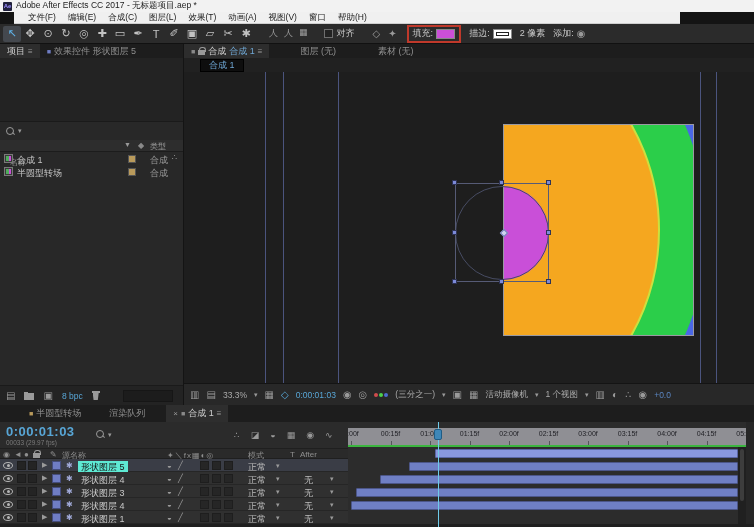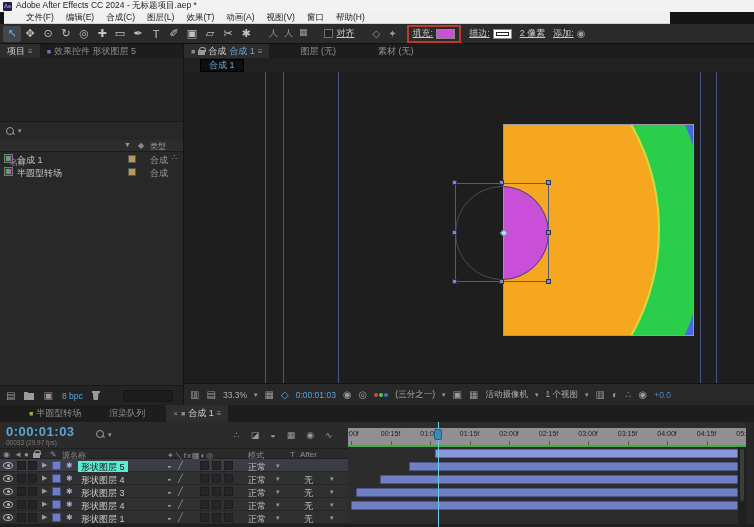--- a/index.html
+++ b/index.html
@@ -7,41 +7,41 @@
   body { font-family:"Liberation Sans","DejaVu Sans",sans-serif; font-size:9px; color:#bfbfbf;
          -webkit-font-smoothing:antialiased; }
   #app { position:relative; width:754px; height:527px; overflow:hidden; background:#141414; }
 
   
   #titlebar { position:absolute; left:0; top:0; width:754px; height:12px; background:#f2f2f2;
               display:flex; align-items:center; gap:4px; padding-left:3px; }
   #app-icon { width:9px; height:9px; background:#20203c; color:#9a8cff; font-size:6px; font-weight:bold;
               display:flex; align-items:center; justify-content:center; border-radius:1px; }
   #title-text { color:#1c1c1c; font-size:8.5px; }
-  #menubar { position:absolute; left:4px; top:12px; width:666px; height:12px; background:#f0f0f0;
-             border-bottom:1px solid #cfcfcf; display:flex; align-items:center; padding-left:16px; }
+  #menubar { position:absolute; left:14px; top:12px; width:666px; height:12px; background:#f0f0f0;
+             border-bottom:1px solid #cfcfcf; display:flex; align-items:center; padding-left:8px; }
   .menu-item { color:#1a1a1a; font-size:8.5px; padding:0 6px; cursor:default; }
 
   
   #toolbar { position:absolute; left:0; top:24px; width:754px; height:20px; background:#2b2b2b;
              border-bottom:1px solid #111; display:flex; align-items:center; padding-left:3px; }
   .tool { width:18px; height:16px; display:flex; align-items:center; justify-content:center;
           color:#c2c2c2; font-size:11px; border-radius:2px; }
   .tool.active { background:#44484e; color:#5fb2e8; }
   .tool .rot { display:inline-block; }
   .axis-group { margin-left:14px; display:flex; gap:6px; color:#9a9a9a; font-size:9px; }
   .snap-group { margin-left:16px; display:flex; align-items:center; gap:4px; }
   .checkbox { width:9px; height:9px; border:1px solid #6e6e6e; background:#222; }
   .mini-icons { margin-left:18px; display:flex; gap:8px; color:#9a9a9a; font-size:10px; }
   #fill-group { margin-left:10px; display:flex; align-items:center; gap:3px;
                 border:2px solid #c0392b; padding:1px 4px; height:18px; }
   .swatch { width:19px; height:10px; border:1px solid #8a8a8a; }
   #stroke-group,#px-group,#add-group { display:flex; align-items:center; gap:3px; margin-left:8px; }
   #stroke-swatch { box-shadow: inset 0 0 0 2px #fff, inset 0 0 0 3px #222; }
-  .tb-label { color:#c8c8c8; font-size:9px;text-decoration:underline; }
+  .tb-label { color:#c8c8c8; font-size:9px; }
 
   
   .tabstrip { position:absolute; left:0; top:0; right:0; height:14px; background:#1d1d1d;
               display:flex; align-items:stretch; }
   .tab { display:flex; align-items:center; gap:3px; padding:0 7px; color:#8f8f8f; font-size:9px; }
   .tab.active { background:#2d2d2d; color:#cfcfcf; }
   .tab .sq { font-size:7px; color:#6f7dc4; }
   .tab .ham { color:#9a9a9a; font-size:8px; }
   .blue { color:#6fa7d4; }
 
@@ -165,21 +165,21 @@
   #tl-scroll::after { content:""; position:absolute; left:2px; top:2px; width:4px; height:52px; background:#3d3d3d; border-radius:2px; }
   #tl-bottom { position:absolute; left:0; bottom:0; width:754px; height:3px; background:#1f1f1f; }
 </style>
 </head>
 <body>
 
 <div id="app">
 
   <div id="titlebar">
     <div id="app-icon">Ae</div>
-    <span id="title-text">Adobe After Effects CC 2024 - 无标题项目.aep *</span>
+    <span id="title-text">Adobe After Effects CC 2017 - 无标题项目.aep *</span>
   </div>
 
   <div id="menubar">
       <div class="menu-item">文件(F)</div>
       <div class="menu-item">编辑(E)</div>
       <div class="menu-item">合成(C)</div>
       <div class="menu-item">图层(L)</div>
       <div class="menu-item">效果(T)</div>
       <div class="menu-item">动画(A)</div>
       <div class="menu-item">视图(V)</div>

